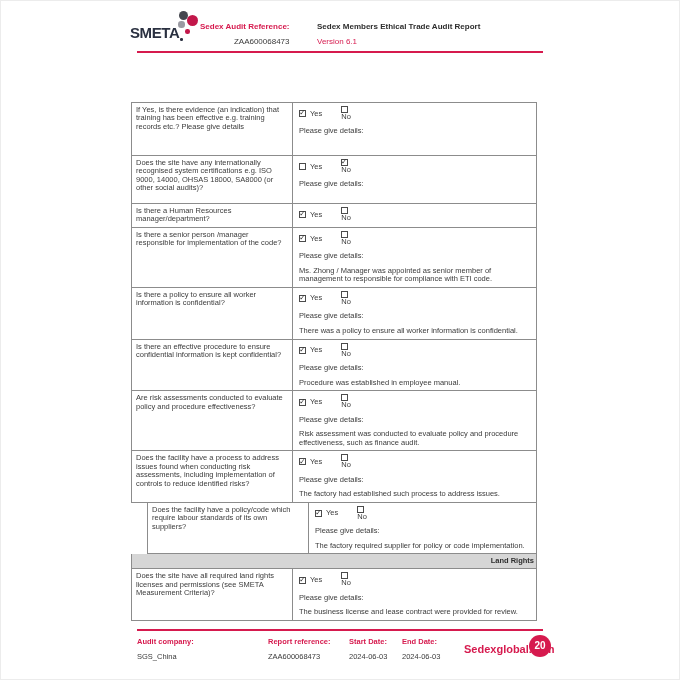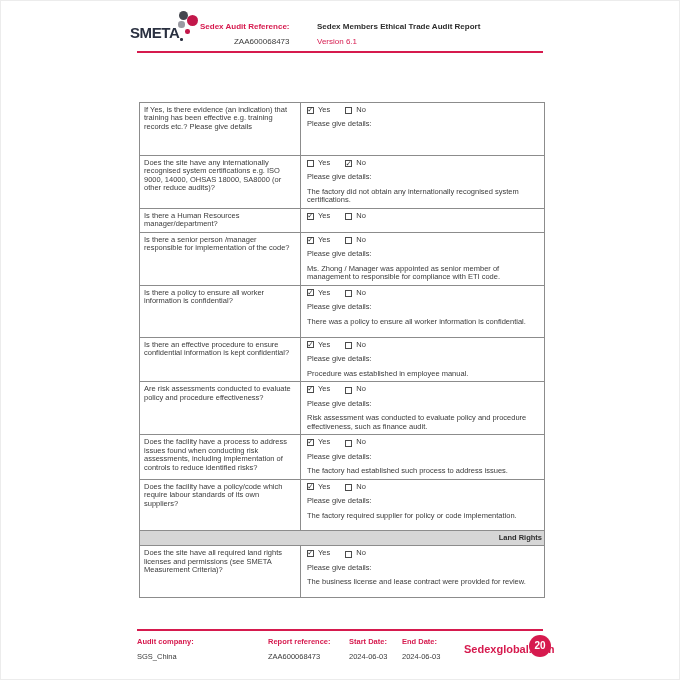--- a/index.html
+++ b/index.html
@@ -31,29 +31,29 @@
   .hdr-title{left:180px;}
   .hdr-label{color:var(--accent);font-weight:bold;}
   .hdr-value{color:#3a3a3a;margin-top:7px;}
   .hdr-report-title{color:#2e2e2e;font-weight:bold;}
   .hdr-version{color:var(--accent);margin-top:7px;}
   .rule{position:absolute;left:137px;width:406px;height:1.6px;background:var(--accent);}
   .rule-top{top:51px;}
   .rule-bottom{top:629px;}
 
   
-  .qa-table{position:absolute;left:139px;top:102px;width:406px;border-top:1px solid var(--border);font-size:7.5px;line-height:1.13;}
+  .qa-table{position:absolute;left:131px;top:102px;width:406px;border-top:1px solid var(--border);font-size:7.5px;line-height:1.13;}
   .row{display:flex;border:1px solid var(--border);border-top:none;background:#fff;}
   .cell-q{width:161px;min-width:161px;border-right:1px solid var(--border);padding:3px 5px 3px 4px;}
   .cell-a{flex:1;padding:3px 6px;}
   .answer-line{display:flex;align-items:center;}
   .cb{display:inline-flex;align-items:center;justify-content:center;width:7px;height:7px;border:1px solid #4b4b4b;background:#fff;flex:none;}
   .cb.checked::after{content:"\2713";font-size:7.5px;line-height:1;color:#2f2f2f;margin-top:-1px;}
   .cb-label{margin-left:4px;}
-  .no-group{margin-left:15px;display:inline-flex;align-items:flex-end;}
+  .no-group{margin-left:15px;display:inline-flex;align-items:center;flex-direction:column;}
   .details-label{margin-top:6px;}
   .details{margin-top:6px;}
   .section-row{display:block;background:var(--section-bg);text-align:right;padding:3px 2px;font-weight:bold;color:#2e2e2e;}
 
   
   .footer{position:absolute;left:137px;top:638px;width:406px;height:30px;font-size:7.5px;line-height:1;}
   .f-col{position:absolute;top:0;}
   .f-label{color:var(--accent);font-weight:bold;}
   .f-value{color:#3a3a3a;margin-top:7px;}
   .f-company{left:0;}
@@ -99,33 +99,32 @@
             <div class="no-group">
               <div class="cb"></div>
               <div class="cb-label">No</div>
             </div>
           </div>
           <div class="details-label">Please give details:</div>
         </div>
       </div>
       <div class="row" style="min-height: 48px;">
         <div class="cell-q">
-          <div class="">Does the site have any internationally recognised system certifications e.g. ISO 9000, 14000, OHSAS 18000, SA8000 (or other reduce audits)?</div>
+          <div class="">Does the site have any internationally recognised system certifications e.g. ISO 9000, 14000, OHSAS 18000, SA8000 (or other social audits)?</div>
         </div>
         <div class="cell-a">
           <div class="answer-line">
             <div class="cb"></div>
             <div class="cb-label">Yes</div>
             <div class="no-group">
               <div class="cb checked"></div>
               <div class="cb-label">No</div>
             </div>
           </div>
           <div class="details-label">Please give details:</div>
-          <div class="details">The factory did not obtain any internationally recognised system certifications.</div>
         </div>
       </div>
       <div class="row" style="min-height: 24px;">
         <div class="cell-q">
           <div class="">Is there a Human Resources manager/department?</div>
         </div>
         <div class="cell-a">
           <div class="answer-line">
             <div class="cb checked"></div>
             <div class="cb-label">Yes</div>
@@ -214,21 +213,21 @@
             <div class="cb-label">Yes</div>
             <div class="no-group">
               <div class="cb"></div>
               <div class="cb-label">No</div>
             </div>
           </div>
           <div class="details-label">Please give details:</div>
           <div class="details">The factory had established such process to address issues.</div>
         </div>
       </div>
-      <div class="row" style="min-height: 51px;">
+      <div class="row" style="min-height: 51px; margin-left: 16px;">
         <div class="cell-q">
           <div class="">Does the facility have a policy/code which require labour standards of its own suppliers?</div>
         </div>
         <div class="cell-a">
           <div class="answer-line">
             <div class="cb checked"></div>
             <div class="cb-label">Yes</div>
             <div class="no-group">
               <div class="cb"></div>
               <div class="cb-label">No</div>

